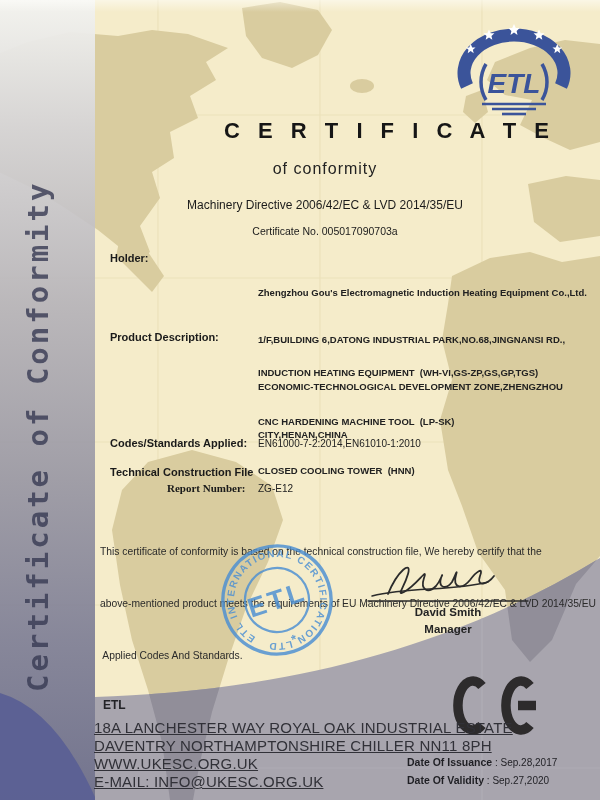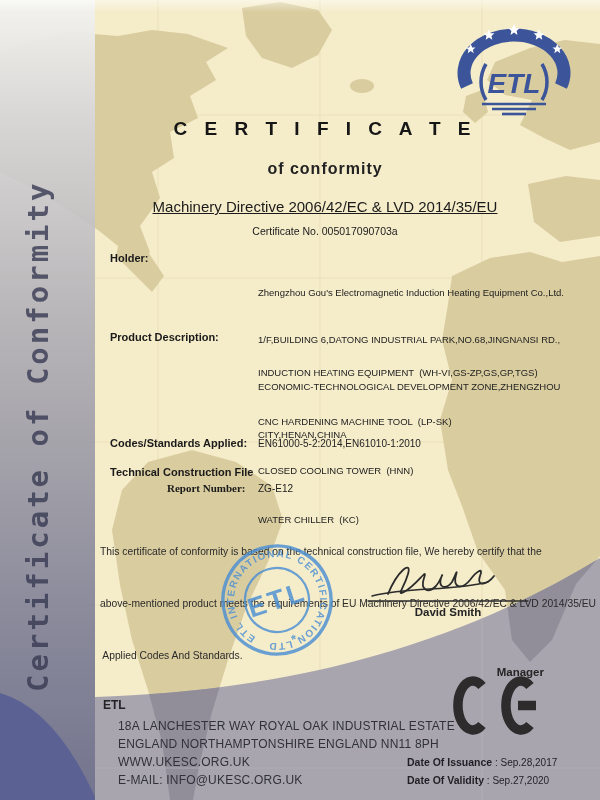--- a/index.html
+++ b/index.html
@@ -28,40 +28,40 @@
     font-size:29px;font-weight:bold;letter-spacing:3px;line-height:52px;
     color:rgba(55,57,82,0.8);white-space:nowrap;
   }
   #top-light-strip{
     position:absolute;left:0;top:0;width:600px;height:12px;
     background:linear-gradient(180deg,rgba(255,255,252,0.55),rgba(255,255,252,0));
   }
 
   
   .center-col{position:absolute;left:95px;width:460px;text-align:center;color:#161616;}
-  #title{top:118px;font-size:19px;font-weight:bold;letter-spacing:6px;}
-  #subtitle{top:160px;font-size:16px;font-weight:bold;letter-spacing:1px;color:#222;}
-  #directive{top:198px;font-size:15px;color:#1b1b1b;text-decoration:underline;}
+  #title{top:118px;font-size:22px;font-weight:bold;letter-spacing:6px;text-align:right;}
+  #subtitle{top:160px;font-size:16px;font-weight:normal;letter-spacing:1px;color:#222;}
+  #directive{top:198px;font-size:12px;color:#1b1b1b;}
   #certno{top:225px;font-size:10.5px;color:#1b1b1b;}
 
   .label{position:absolute;font-size:11px;font-weight:bold;color:#1a1a1a;white-space:nowrap;padding-left:7px;}
-  .value{position:absolute;font-size:9.5px;font-weight:normal;color:#212121;white-space:pre;line-height:15.8px;}
+  .value{position:absolute;font-size:9.5px;font-weight:bold;color:#212121;white-space:pre;line-height:15.8px;}
   .value-normal{position:absolute;font-size:10px;color:#222;white-space:pre;}
 
   #statement{position:absolute;left:100px;top:509px;font-size:10.3px;color:#2a2a2a;
     line-height:17.2px;white-space:pre;}
 
   #signatory-name{position:absolute;left:368px;top:606px;width:160px;text-align:center;
     font-size:11.5px;font-weight:bold;color:#242424;}
-  #signatory-title{position:absolute;left:384px;top:623px;width:160px;text-align:right;
-    font-size:11.5px;font-weight:bold;color:#242424;margin-top:43px;}
+  #signatory-title{position:absolute;left:368px;top:623px;width:160px;text-align:center;
+    font-size:11.5px;font-weight:bold;color:#242424;}
 
   
   #footer-company{position:absolute;left:103px;top:698px;font-size:12px;font-weight:bold;color:#232327;}
-  .footer-line{position:absolute;left:118px;font-size:12px;color:#313138;letter-spacing:0.2px;white-space:nowrap;}
+  .footer-line{position:absolute;left:94px;font-size:15px;color:#313138;letter-spacing:0.2px;white-space:nowrap;text-decoration:underline;}
   .date-line{position:absolute;left:407px;font-size:10px;color:#1f1f24;white-space:nowrap;}
   .date-line b{font-size:10.5px;}
 </style>
 </head>
 <body>
 
 <div id="certificate">
 
   <svg class="abs" width="600" height="800" viewBox="0 0 600 800" style="left:0;top:0;">
     <rect x="0" y="0" width="600" height="800" fill="#f5ecca"></rect>
@@ -119,25 +119,24 @@
     <div>1/F,BUILDING 6,DATONG INDUSTRIAL PARK,NO.68,JINGNANSI RD.,</div>
     <div>ECONOMIC-TECHNOLOGICAL DEVELOPMENT ZONE,ZHENGZHOU</div>
     <div>CITY,HENAN,CHINA</div>
   </div>
 
   <div class="label" style="left:103px;top:331px;">Product Description:</div>
   <div class="value" style="left:258px;top:332px;line-height:16.4px;">
     <div>INDUCTION HEATING EQUIPMENT  (WH-VI,GS-ZP,GS,GP,TGS)</div>
     <div>CNC HARDENING MACHINE TOOL  (LP-SK)</div>
     <div>CLOSED COOLING TOWER  (HNN)</div>
-    <div>WATER CHILLER  (KC)</div>
   </div>
 
   <div class="label" style="left:103px;top:437px;">Codes/Standards Applied:</div>
-  <div class="value-normal" style="left:258px;top:438px;">EN61000-5-2:2014,EN61010-1:2010</div>
+  <div class="value-normal" style="left:258px;top:438px;">EN61000-7-2:2014,EN61010-1:2010</div>
 
   <div class="label" style="left:103px;top:466px;">Technical Construction File</div>
   <div class="label" style="left:160px;top:482px;font-family:Liberation Serif, serif;">Report Number:</div>
   <div class="value-normal" style="left:258px;top:483px;">ZG-E12</div>
 
   <div id="statement">
     <div>This certificate of conformity is based on the technical construction file, We hereby certify that the</div>
     <div>above-mentioned product meets the requirements of EU Machinery Directive 2006/42/EC &amp; LVD 2014/35/EU</div>
     <div> Applied Codes And Standards.</div>
   </div>
@@ -189,21 +188,21 @@
   <svg class="abs" width="110" height="76" viewBox="0 0 110 76" style="left:448px;top:668px;">
     <g stroke="#2d2b2c" fill="none" stroke-width="9.5">
       <path d="M34,18 A 15 24.5 0 1 0 34,57"></path>
       <path d="M82,18 A 15 24.5 0 1 0 82,57"></path>
       <line x1="70" y1="37.5" x2="88" y2="37.5"></line>
     </g>
   </svg>
 
   <div id="footer-company">ETL</div>
   <div class="footer-line" style="top:719px;">18A LANCHESTER WAY ROYAL OAK INDUSTRIAL ESTATE</div>
-  <div class="footer-line" style="top:737px;">ENGLAND NORTHAMPTONSHIRE ENGLAND NN11 8PH</div>
+  <div class="footer-line" style="top:737px;">DAVENTRY NORTHAMPTONSHIRE CHILLER NN11 8PH</div>
   <div class="footer-line" style="top:755px;">WWW.UKESC.ORG.UK</div>
   <div class="footer-line" style="top:773px;text-align:center;">E-MAIL: INFO@UKESC.ORG.UK</div>
 
   <div class="date-line" style="top:756px;">
     <b>Date Of Issuance</b><span> : </span><span>Sep.28,2017</span>
   </div>
   <div class="date-line" style="top:774px;">
     <b>Date Of Validity</b><span> : </span><span>Sep.27,2020</span>
   </div>
 

